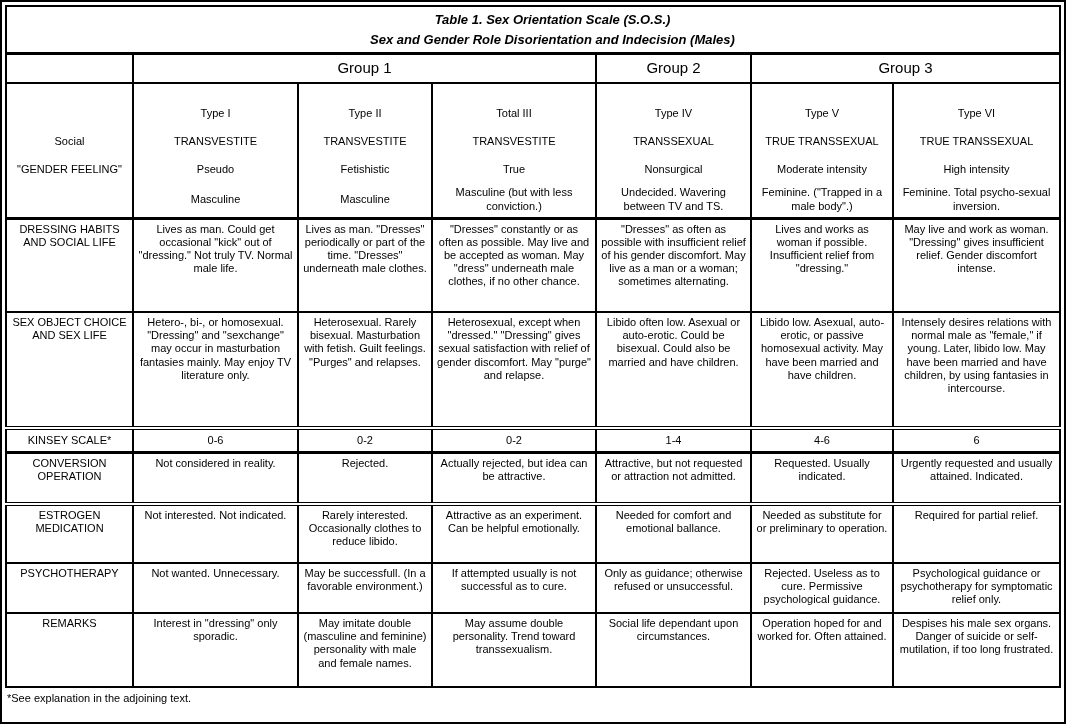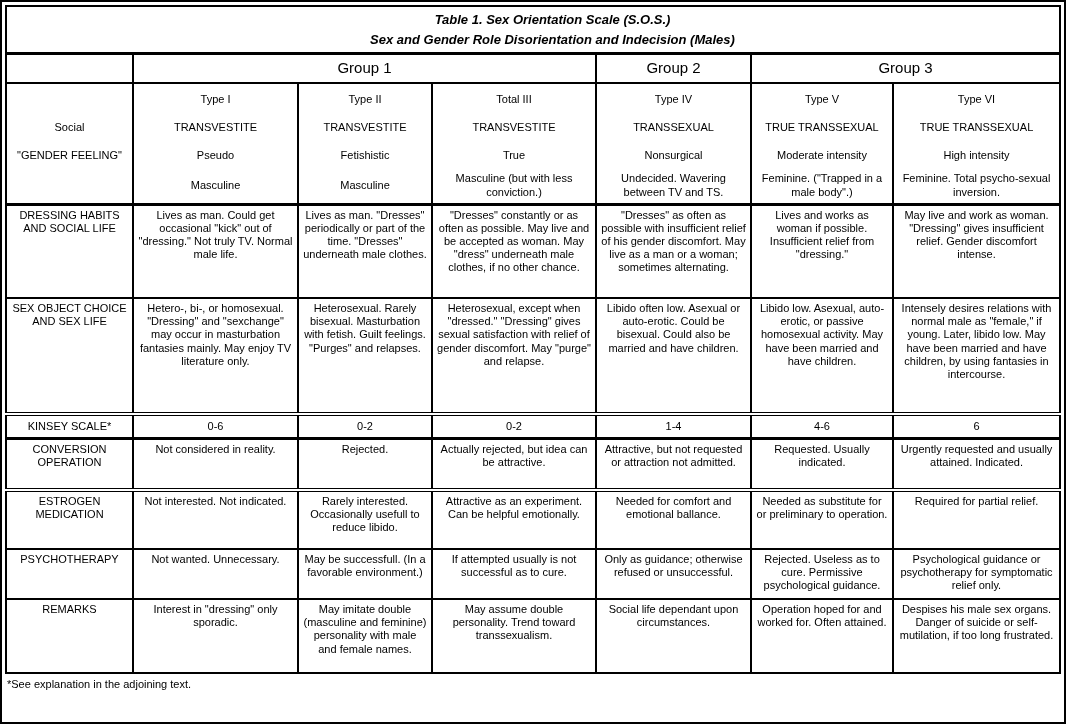--- a/index.html
+++ b/index.html
@@ -20,21 +20,21 @@
   }
   
   td.dbl { border-left:4px double #000; }   
   td.thl { border-left:3px solid #000; }    
   
   tr.r-title td {
     font-weight:bold; font-style:italic; font-size:13px;
     vertical-align:middle; line-height:1.5; border-bottom:3px solid #000;padding-left:43px;
   }
   tr.r-group td { vertical-align:middle; font-size:15px; height:29px; }
-  tr.r-profile td { height:118px; border-bottom:3px solid #000; padding-top:2px; }
+  tr.r-profile td { height:118px; border-bottom:3px solid #000; padding-top:16px; }
   tr.r-dressing td { height:94px; }
   tr.r-sex td { height:116px; }
   tr.r-kinsey td { height:24px; border-top:4px double #000; border-bottom:3px solid #000; vertical-align:middle; }
   tr.r-conv td { height:52px; }
   tr.r-estro td { height:59px; border-top:4px double #000; }
   tr.r-psych td { height:50px; }
   tr.r-remarks td { height:74px; }
   
   .ps { height:28px; display:flex; align-items:center; justify-content:center; }
   .ps.last { height:auto; min-height:28px; padding-top:2px; }
@@ -155,21 +155,21 @@
       <td>Rejected.</td>
       <td class="dbl">Actually rejected, but idea can be attractive.</td>
       <td class="thl">Attractive, but not requested or attraction not admitted.</td>
       <td>Requested. Usually indicated.</td>
       <td class="thl">Urgently requested and usually attained. Indicated.</td>
     </tr>
 
     <tr class="r-estro">
       <td>ESTROGEN MEDICATION</td>
       <td>Not interested. Not indicated.</td>
-      <td>Rarely interested. Occasionally usefull to reduce libido.</td>
+      <td>Rarely interested. Occasionally clothes to reduce libido.</td>
       <td class="dbl">Attractive as an experiment. Can be helpful emotionally.</td>
       <td class="thl">Needed for comfort and emotional ballance.</td>
       <td>Needed as substitute for or preliminary to operation.</td>
       <td class="thl">Required for partial relief.</td>
     </tr>
 
     <tr class="r-psych">
       <td>PSYCHOTHERAPY</td>
       <td>Not wanted. Unnecessary.</td>
       <td>May be successfull. (In a favorable environment.)</td>

